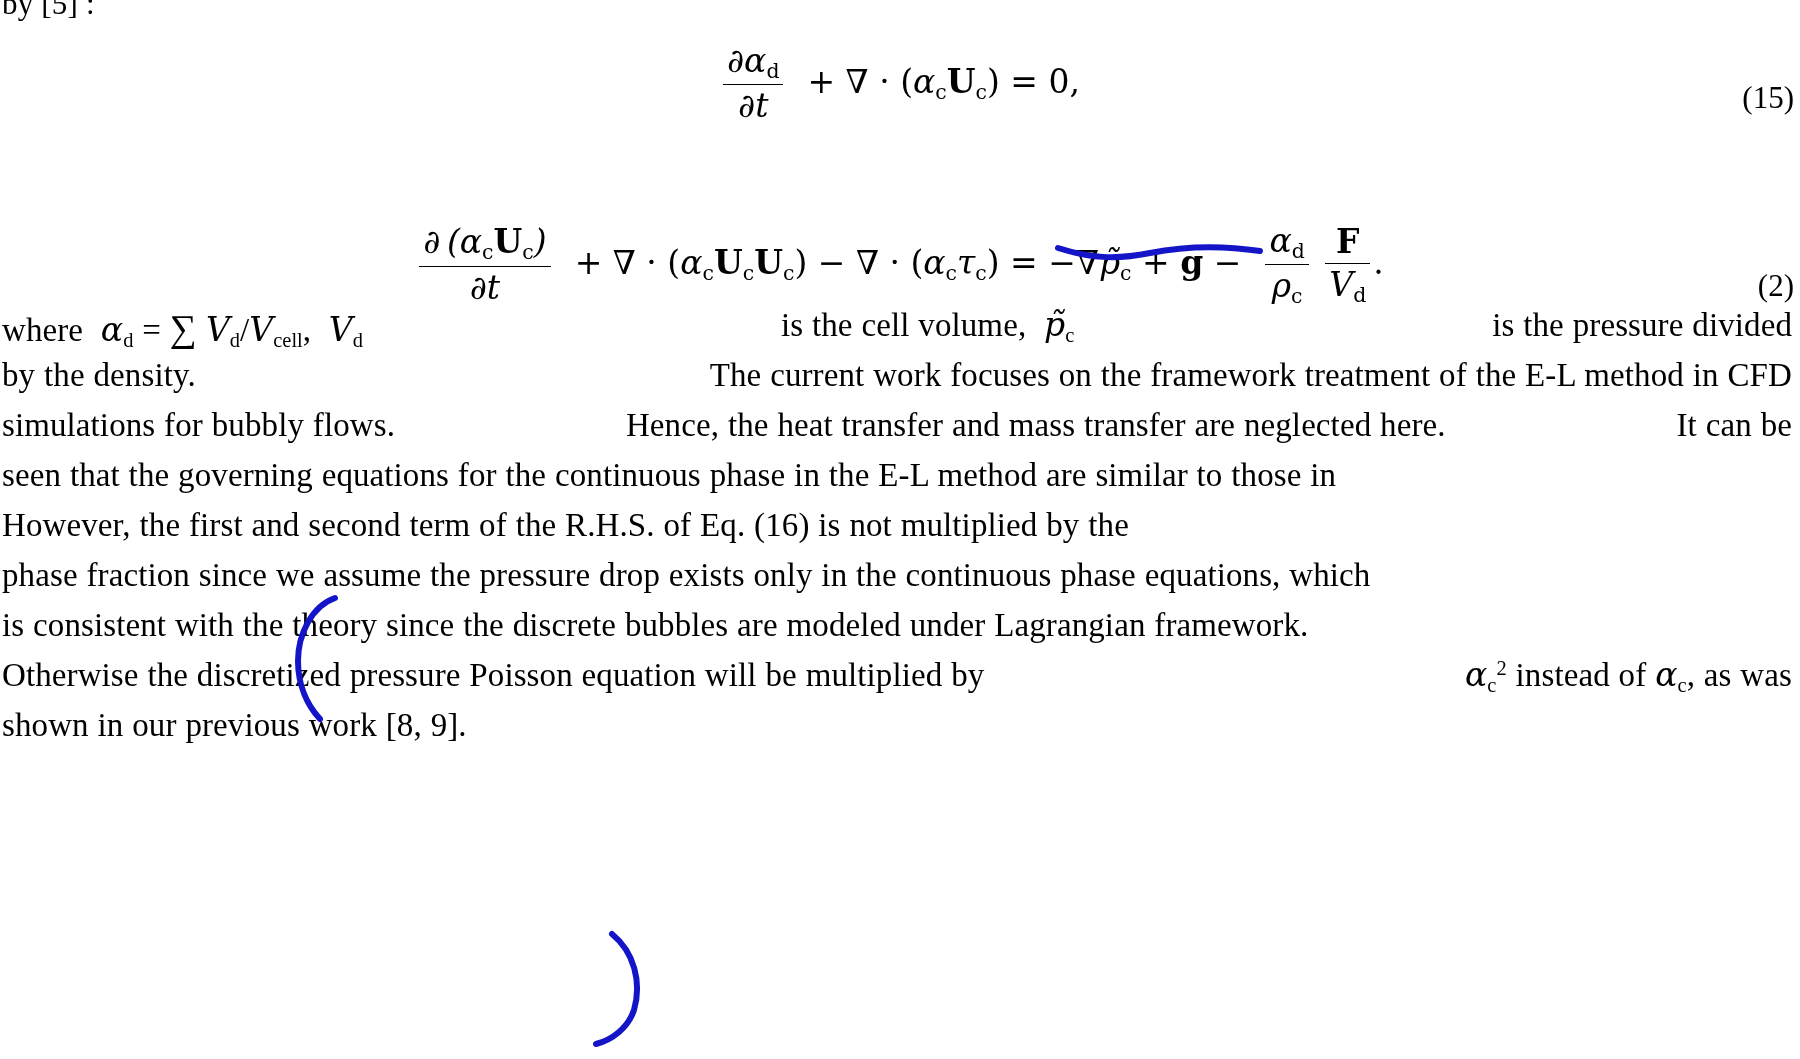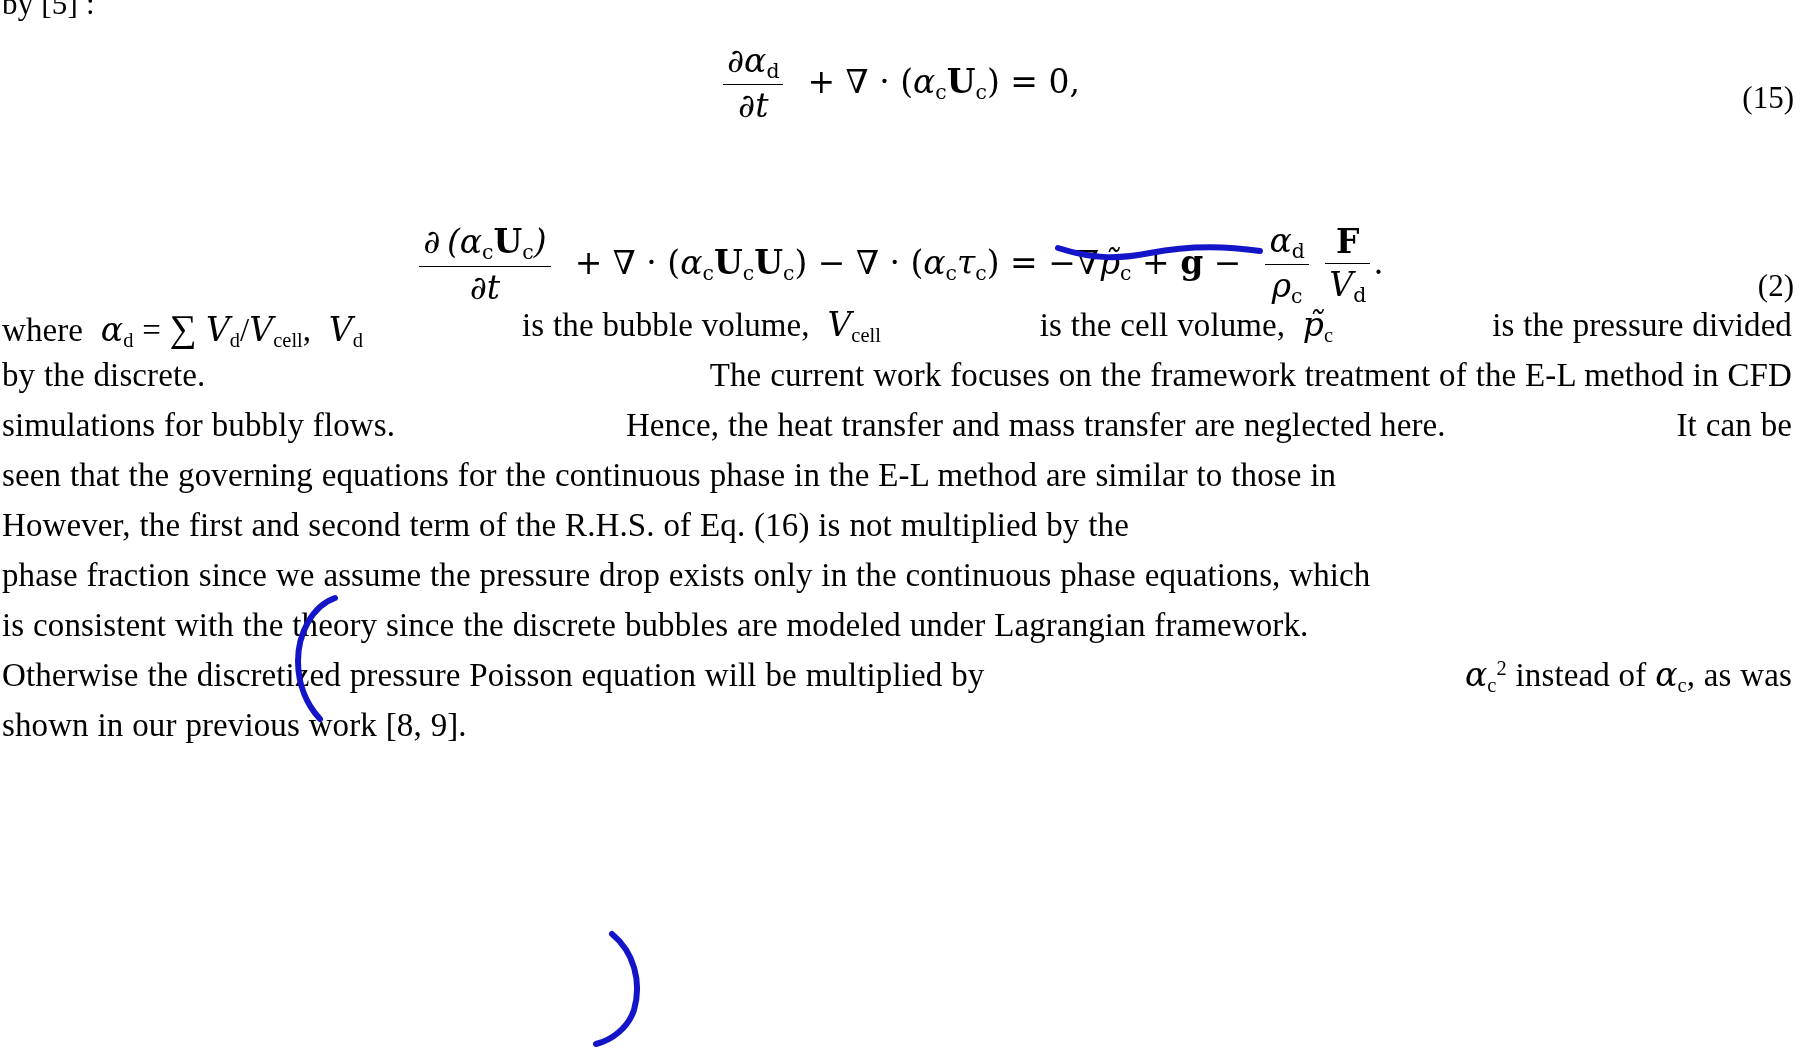--- a/index.html
+++ b/index.html
@@ -175,27 +175,26 @@
           <span class="den"><span class="math">V</span><sub class="sm">d</sub></span>
         </span><span class="up">.</span>
       </span>
       <span class="eqnum">(2)</span>
     </div>
 
     <div class="para">
 
       <div class="ln j">
         <span>where&nbsp;&nbsp;<span class="math">α</span><sub class="sm">d</sub>&nbsp;=&nbsp;<span class="up" style="font-size:1.15em">∑</span>&nbsp;<span class="math">V</span><sub class="sm">d</sub>/<span class="math">V</span><sub class="sm">cell</sub>,&nbsp;&nbsp;<span class="math">V</span><sub class="sm">d</sub>&nbsp;</span>
-        <span>is&nbsp;the&nbsp;bubble&nbsp;volume,&nbsp;&nbsp;<span class="math">V</span><sub class="sm">cell</sub>&nbsp;</span>
         <span>is&nbsp;the&nbsp;cell&nbsp;volume,&nbsp;&nbsp;<span class="math">p̃</span><sub class="sm">c</sub>&nbsp;</span>
         <span>is&nbsp;the&nbsp;pressure&nbsp;divided</span>
       </div>
 
       <div class="ln j">
-        <span>by the discrete.</span>
+        <span>by the density.</span>
         <span>The current work focuses on the framework treatment of the E-L method in CFD</span>
       </div>
 
       <div class="ln j">
         <span>simulations for bubbly flows.</span>
         <span>Hence, the heat transfer and mass transfer are neglected here.</span>
         <span>It can be</span>
       </div>
 
       <div class="ln j">

